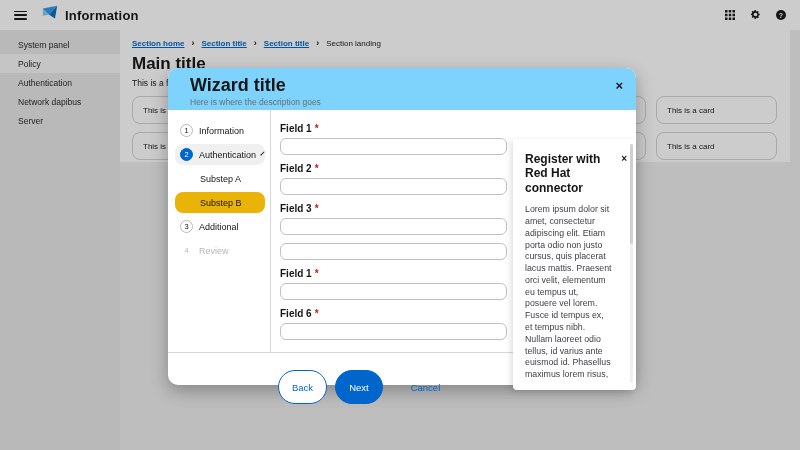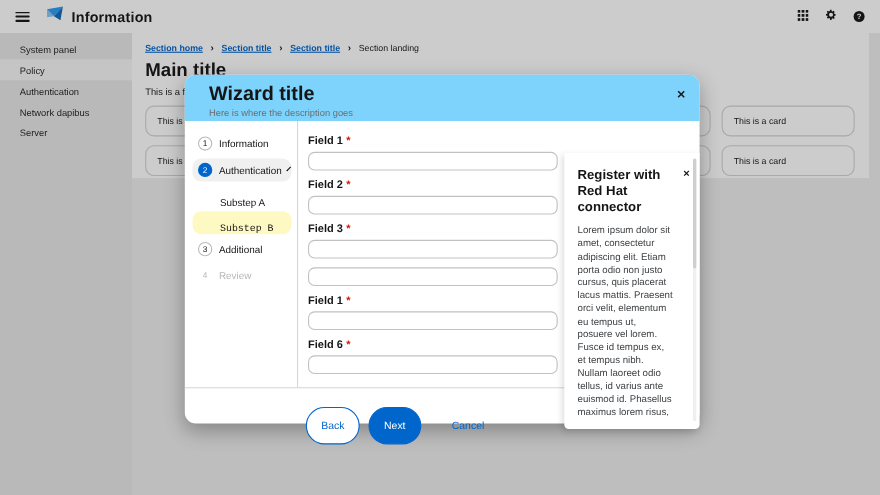--- a/index.html
+++ b/index.html
@@ -51,23 +51,23 @@
   .step { display:flex; align-items:center; gap:6px; height:21px; border-radius:8px;
     font-size:9px; padding:0 5px; margin-bottom:3px; cursor:pointer; }
   .step.current-bg { background:#f0f0f0; }
   .step-num { width:13px; height:13px; border:1px solid #b8bbbe; border-radius:50%;
     font-size:7.5px; display:flex; align-items:center; justify-content:center; flex-shrink:0; }
   .step-num.filled { background:#0066cc; border-color:#0066cc; color:#fff; }
   .step-num.plain { border:none; color:#b7b7b7; }
   .step.disabled { color:#b7b7b7; cursor:default; }
   .chev-down { margin-left:auto; width:5px; height:5px; border-right:1.4px solid #151515; border-bottom:1.4px solid #151515;
     transform:rotate(45deg); margin-top:-3px; margin-right:3px; }
-  .substep { display:flex; align-items:flex-end; height:21px; border-radius:8px;
+  .substep { display:flex; align-items:center; height:21px; border-radius:8px;
     font-size:9px; padding-left:25px; margin-bottom:3px; cursor:pointer; }
-  .substep.current { background:#fef9c3;font-family:Liberation Mono, monospace; }
+  .substep.current { background:#eab308; }
   
   .wiz-form { flex:1; padding:13px 8px 0 9px; overflow:hidden; }
   .fgroup { margin-bottom:8px; }
   .flabel { font-size:10px; font-weight:700; margin-bottom:4px; }
   .req { color:#c9190b; margin-left:3px; }
   .tinput { display:block; width:227px; height:17px; border:1px solid #c1c1c1; border-radius:6px; background:#fff; font-size:9px; padding:0 6px; }
   
   .drawer { position:absolute; top:42px; right:0; width:123px; height:251px; background:#fff; z-index:3;
     box-shadow:-2px 2px 6px rgba(0,0,0,.13); padding:13px 24px 0 12px; border-radius:0 0 4px 4px;margin-top:29px; }
   .drawer-title { font-size:12px; font-weight:700; line-height:1.2; width:96px; }

